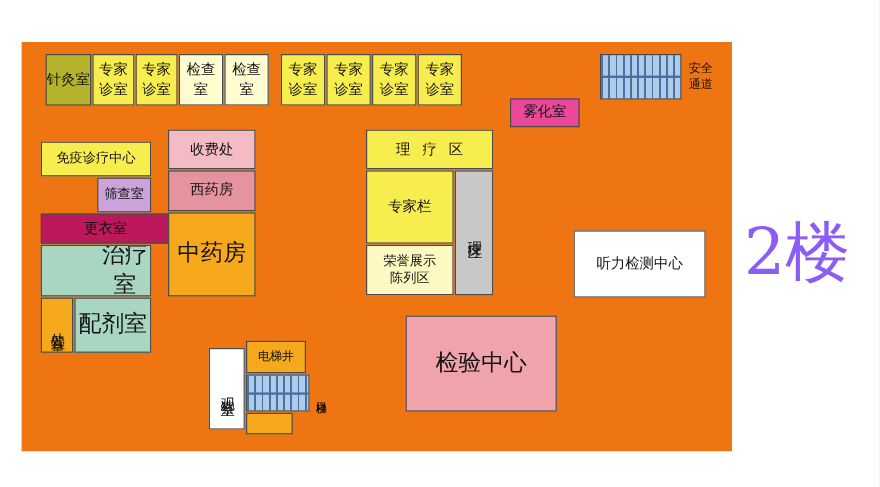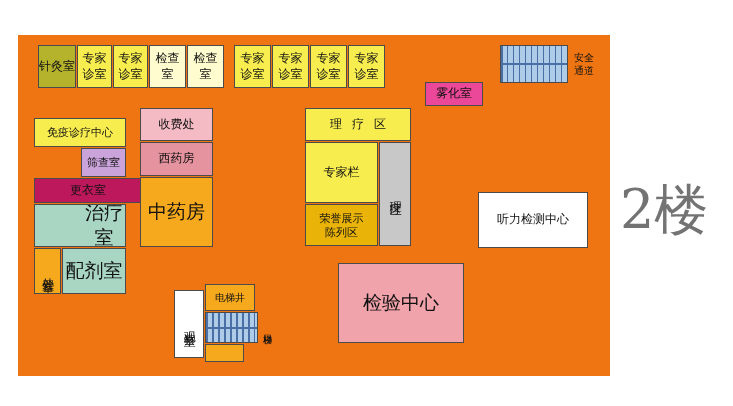--- a/index.html
+++ b/index.html
@@ -18,21 +18,21 @@
   .stairs-pattern{
     background-color:#AECBE8;
     background-image:repeating-linear-gradient(90deg,#4A6FA5 0px,#4A6FA5 1.5px,rgba(0,0,0,0) 1.5px,rgba(0,0,0,0) 6px);
     position:absolute;box-sizing:border-box;border:1px solid #4b4b4b;
   }
   .stairs-pattern::after{
     content:"";position:absolute;left:0;right:0;top:50%;margin-top:-1px;border-top:2px solid #4A6FA5;
   }
   .floor-title{
     position:absolute;left:620px;top:180px;font-family:"DejaVu Serif","Liberation Serif",serif;
-    font-size:54px;color:#737373;line-height:1.1;
+    font-size:54px;color:#8b5cf6;line-height:1.1;
   }
   .clip-corner{clip-path:polygon(0 0,100% 0,100% 100%,18px 100%,0 calc(100% - 18px));}
 </style>
 </head>
 <body>
 
 <div class="canvas">
   <div class="floor">
 
     <div class="room" style="left:20px;top:10px;width:38px;height:43px;background:#B5B22C;">针灸室</div>
@@ -64,21 +64,21 @@
     <div class="room vert" style="left:16px;top:213px;width:27px;height:46px;background:#F6A91C;">处置室</div>
     <div class="room" style="left:122px;top:73px;width:73px;height:33px;background:#F4BBC4;">收费处</div>
 
     <div class="room f13" style="left:44px;top:213px;width:64px;height:46px;background:#A9D6C3;">配剂室</div>
     <div class="room" style="left:122px;top:107px;width:73px;height:34px;background:#E5939F;">西药房</div>
     <div class="room f13" style="left:122px;top:142px;width:73px;height:70px;background:#F6A91C;">中药房</div>
 
     <div class="room sp" style="left:287px;top:73px;width:106px;height:33px;background:#F8ED4E;">理疗区</div>
     <div class="room" style="left:287px;top:107px;width:73px;height:61px;background:#F8ED4E;">专家栏</div>
     <div class="room vert" style="left:361px;top:107px;width:32px;height:104px;background:#C8C8C8;">理疗区</div>
-    <div class="room f11" style="left:287px;top:169px;width:73px;height:42px;background:#eab308;">荣誉展示
+    <div class="room f11" style="left:287px;top:169px;width:73px;height:42px;background:#fef9c3;">荣誉展示
 陈列区</div>
 
     <div class="room" style="left:460px;top:157px;width:110px;height:56px;background:#FFFFFF;">听力检测中心</div>
     <div class="room f13" style="left:320px;top:228px;width:126px;height:80px;background:#F0A3AB;">检验中心</div>
 
     <div class="room vert" style="left:156px;top:255px;width:30px;height:68px;background:#FFFFFF;">观察室</div>
     <div class="room f10" style="left:187px;top:249px;width:50px;height:27px;background:#F6A91C;">电梯井</div>
     <div class="stairs-pattern" style="left:187px;top:277px;width:53px;height:31px;"></div>
     <div class="room noborder vert f9" style="left:241px;top:275px;width:16px;height:36px;background:transparent;letter-spacing:0;">楼梯口</div>
     <div class="room" style="left:187px;top:309px;width:39px;height:18px;background:#F6A91C;"></div>

